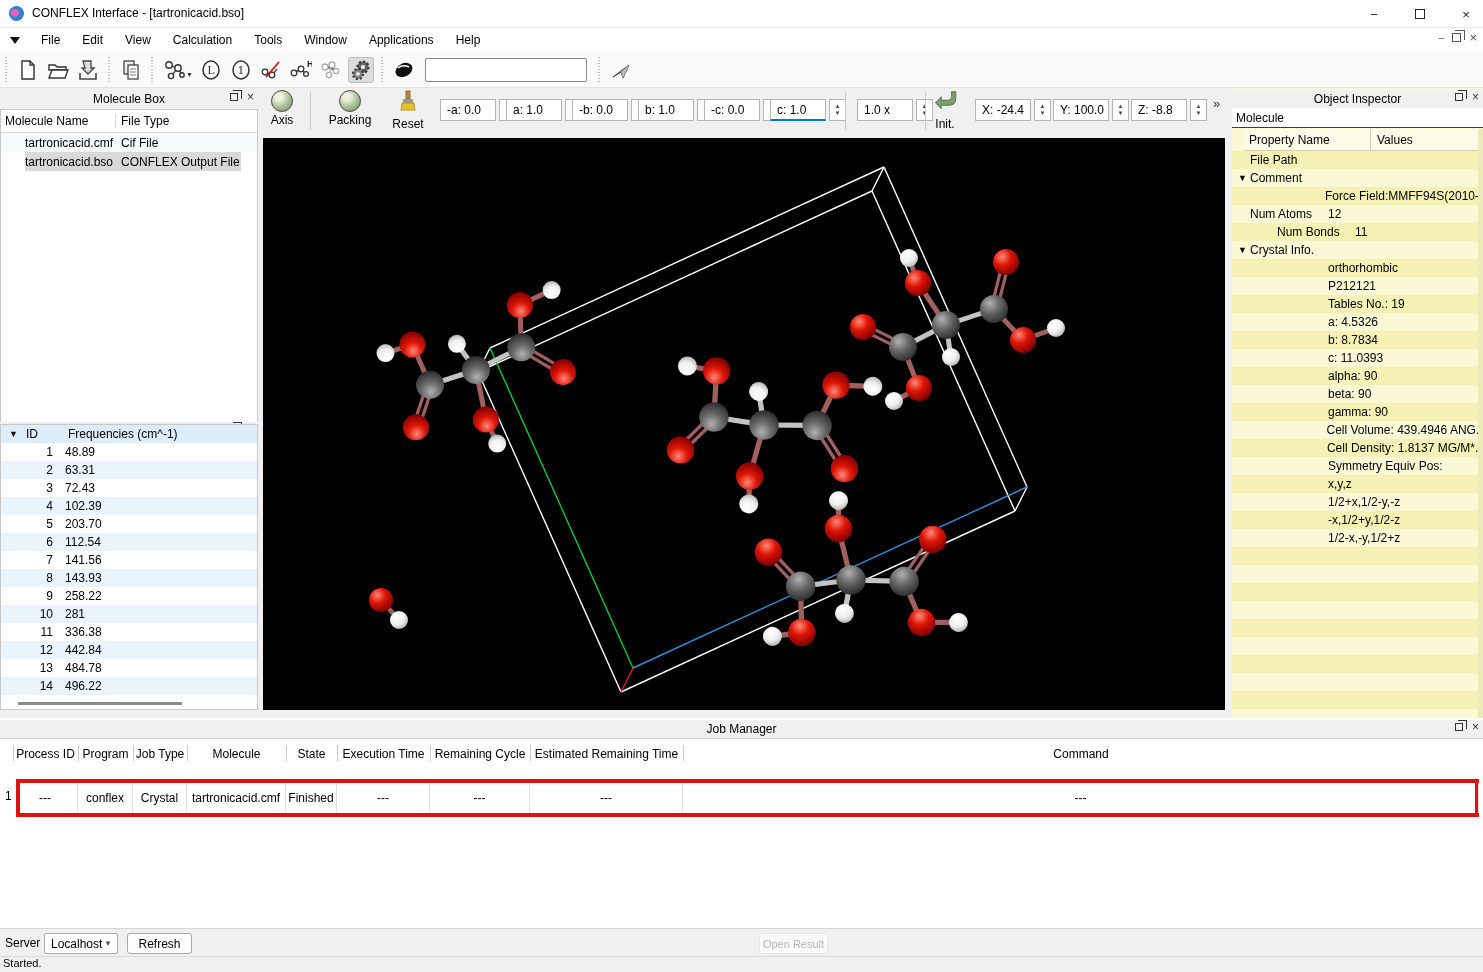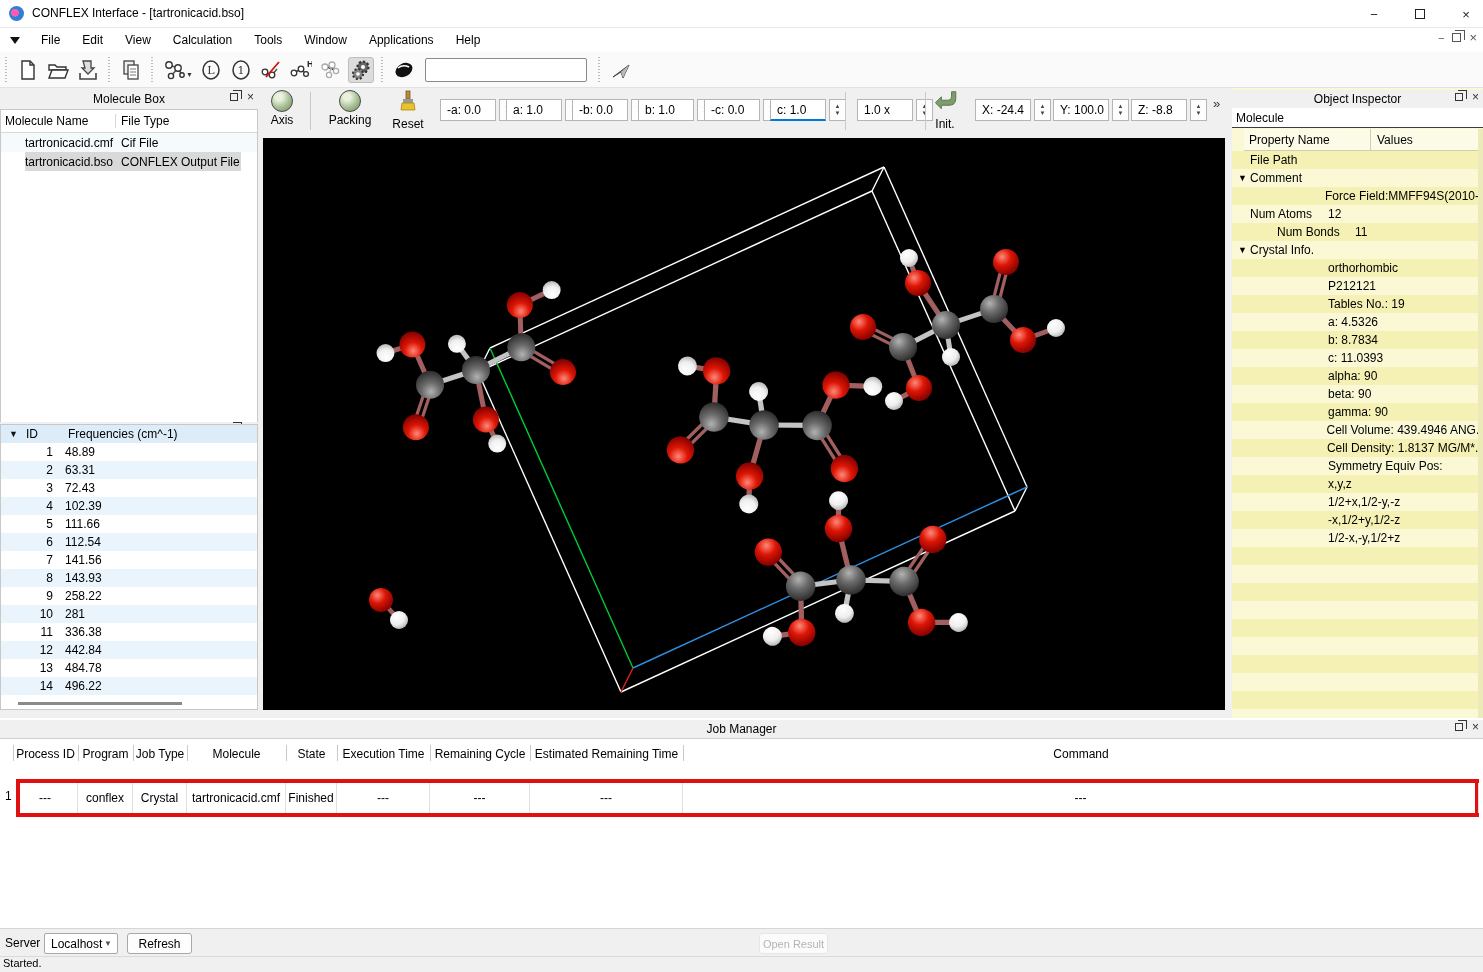--- a/index.html
+++ b/index.html
@@ -306,21 +306,21 @@
           <div class="prop-row" style="background: rgb(255, 255, 255);">
             <span class="pid">3</span>
             <span class="pfq">72.43</span>
           </div>
           <div class="prop-row" style="background: rgb(233, 244, 252);">
             <span class="pid">4</span>
             <span class="pfq">102.39</span>
           </div>
           <div class="prop-row" style="background: rgb(255, 255, 255);">
             <span class="pid">5</span>
-            <span class="pfq">111.66</span>
+            <span class="pfq">203.70</span>
           </div>
           <div class="prop-row" style="background: rgb(233, 244, 252);">
             <span class="pid">6</span>
             <span class="pfq">112.54</span>
           </div>
           <div class="prop-row" style="background: rgb(255, 255, 255);">
             <span class="pid">7</span>
             <span class="pfq">141.56</span>
           </div>
           <div class="prop-row" style="background: rgb(233, 244, 252);">

